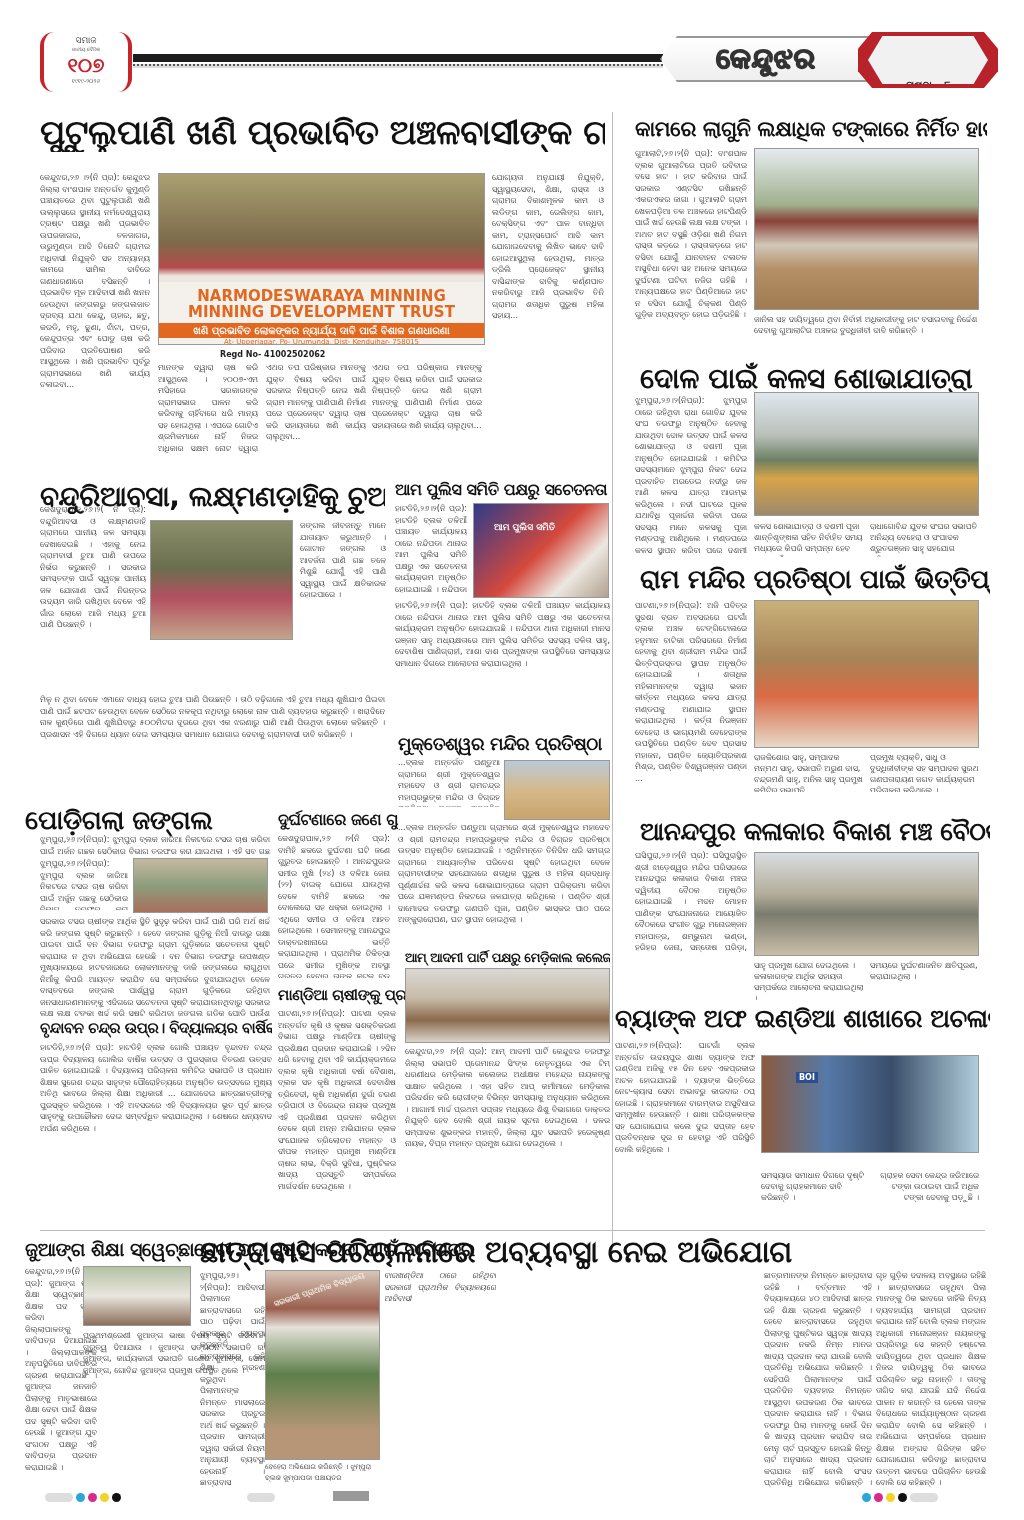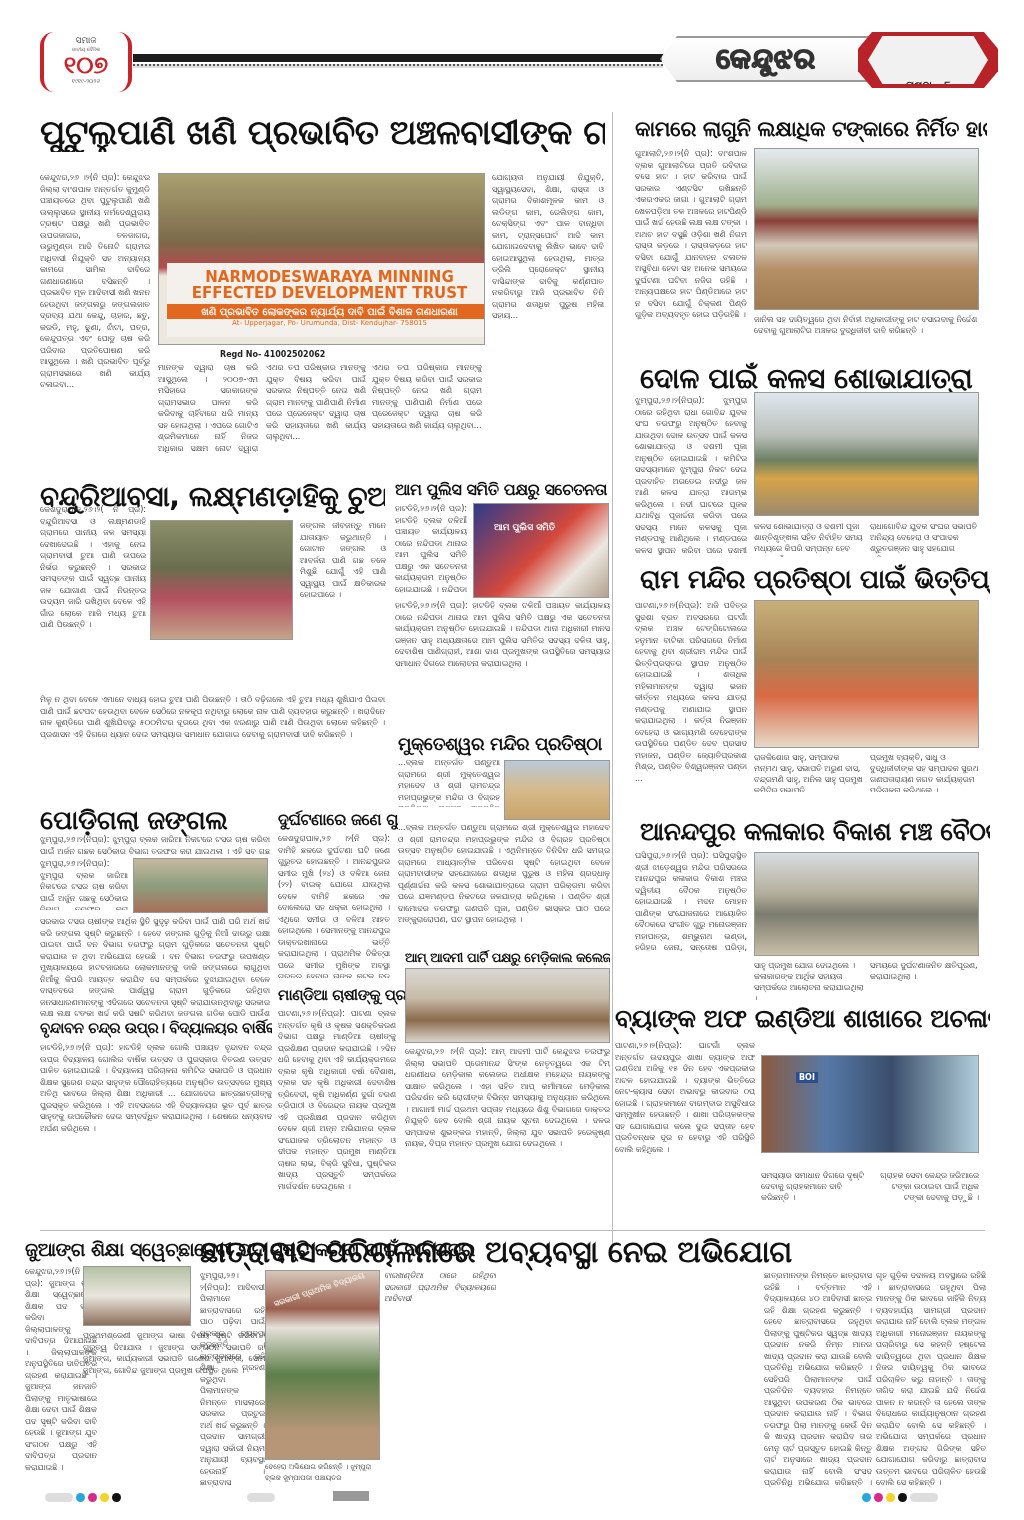--- a/index.html
+++ b/index.html
@@ -2,21 +2,21 @@
 <html><head>
 <meta charset="utf-8">
 <style>
   * { box-sizing: border-box; margin: 0; padding: 0; }
   body { width: 1024px; height: 1520px; background: #fff; font-family: "DejaVu Sans", sans-serif; color: #222; position: relative; overflow: hidden; }
   .abs { position: absolute; }
   
   .logo { left: 40px; top: 32px; width: 92px; height: 60px; border-left: 4px solid #c8242b; border-right: 4px solid #c8242b; border-radius: 14px; text-align: center; }
   .logo .t1 { font-size: 9px; color: #333; margin-top: 3px; }
   .logo .t2 { font-size: 5px; color: #444; }
-  .logo .num { font-size: 24px; font-weight: bold; color: #c8242b; line-height: 24px; }
+  .logo .num { font-size: 20px; font-weight: bold; color: #c8242b; line-height: 24px; }
   .logo .yrs { font-size: 6px; color: #444; }
   .rule-black { left: 133px; top: 54px; width: 530px; height: 8px; background: #1d1d1d; }
   .rule-dots { left: 133px; top: 64px; width: 530px; height: 4px; border-top: 2px dotted #555; background: #ddd; }
   .banner { left: 660px; top: 36px; width: 212px; height: 46px; border: 2px solid #999; border-radius: 8px 0 0 8px; background: linear-gradient(#fff,#eee); display:flex; align-items:center; justify-content:center; clip-path: polygon(8% 0,100% 0,100% 100%,8% 100%,0 50%); }
   .banner span { font-size: 28px; font-weight: bold; color: #fff; -webkit-text-stroke: 1.5px #333; letter-spacing: 1px; }
   .pagebox { left: 858px; top: 32px; width: 140px; height: 56px; background: #b8232a; clip-path: polygon(10% 0,90% 0,100% 30%,100% 70%,90% 100%,10% 100%,0 70%,0 30%); }
   .pagebox-inner { left: 868px; top: 36px; width: 120px; height: 48px; background: #f1f1f1; clip-path: polygon(12% 0,88% 0,100% 50%,88% 100%,12% 100%,0 50%); text-align: center; font-size: 11px; line-height: 14px; padding-top: 3px; }
   
   .hl { font-weight: bold; color: #111; white-space: nowrap; overflow: hidden; letter-spacing: -0.5px; }
   .hl-xl { font-size: 34px; line-height: 40px; }
@@ -50,23 +50,23 @@
 <div class="abs pagebox"></div>
 <div class="abs pagebox-inner">
   <div style="font-weight:bold;margin-top:40px;">ପୃଷ୍ଠା - ୮</div>
   <div>୨୭ ଫେବୃଆରୀ</div>
   <div>୨୦୨୬</div>
 </div>
 
 <div class="abs hl hl-xl" style="left:40px;top:112px;width:565px;">ପୁଟୁଲୁପାଣି ଖଣି ପ୍ରଭାବିତ ଅଞ୍ଚଳବାସୀଙ୍କ ଗଣଧାରଣା</div>
 <div class="abs txt" style="left:40px;top:172px;width:110px;height:282px;">କେନ୍ଦୁଝର,୨୬ ।୨(ନି ପ୍ର): କେନ୍ଦୁଝର ଜିଲ୍ଲା ବାଂଶପାଳ ଅନ୍ତର୍ଗତ କୁମୁଣ୍ଡି ପଞ୍ଚାୟତରେ ଥିବା ପୁଟୁଲୁପାଣି ଖଣି ଉଲ୍ଲୁସରେ ସ୍ଥାନୀୟ ନର୍ମଦେଶ୍ୱରାୟ ଟ୍ରଷ୍ଟ ପକ୍ଷରୁ ଖଣି ପ୍ରଭାବିତ ଉପରଜାଗର, ତଳଜାଗର, ଉରୁମୁଣ୍ଡା ଆଦି ତିନୋଟି ଗ୍ରାମର ଅଧିବାସୀ ନିଯୁକ୍ତି ସହ ଅନ୍ୟାନ୍ୟ କାମରେ ସାମିଲ ଦାବିରେ ଗଣଧାରଣାରେ ବସିଛନ୍ତି । ପ୍ରଭାବିତ ମୂଳ ଆଦିବାସୀ ଖଣି ଖନନ ହେଉଥିବା ଜଙ୍ଗଲରୁ ଜଙ୍ଗଲଜାତ ଦ୍ରବ୍ୟ ଯଥା କେନ୍ଦୁ, ଚାହାର, ଛତୁ, କରଡି, ମହୁ, ଢୁଣା, ଝାଁଟା, ପତ୍ର, କେନ୍ଦୁପତ୍ର ଏବଂ ପୋଡୁ ଚାଷ କରି ପରିବାର ପ୍ରତିପୋଷଣ କରି ଆସୁଥିଲେ । ଖଣି ପ୍ରଭାବିତ ପୂର୍ବରୁ ଗ୍ରାମସଭାରେ ଖଣି କାର୍ଯ୍ୟ ଚଳାଇବା...</div>
 <div class="abs photo" style="left:158px;top:173px;width:327px;height:172px;background:linear-gradient(#a9a070 0%,#7c6a4a 40%,#b54b4b 55%,#ece8e0 60%);">
-  <div style="position:absolute;left:0;top:89px;width:100%;height:74px;background:#f4f1ec;text-align:center;padding-top:6px;margin-left:8px;">
+  <div style="position:absolute;left:0;top:108px;width:100%;height:74px;background:#f4f1ec;text-align:center;padding-top:6px;">
     <div style="color:#e2671f;font-weight:bold;font-size:15px;line-height:16px;">NARMODESWARAYA MINNING</div>
-    <div style="color:#e2671f;font-weight:bold;font-size:15px;line-height:16px;">EFFECTED DEVELOPMENT TRUST</div>
+    <div style="color:#e2671f;font-weight:bold;font-size:15px;line-height:16px;">MINNING DEVELOPMENT TRUST</div>
     <div style="background:#e2671f;color:#fff;font-size:10px;font-weight:bold;margin-top:3px;line-height:15px;">ଖଣି ପ୍ରଭାବିତ ଲୋକଙ୍କର ନ୍ୟାର୍ଯ୍ୟ ଦାବି ପାଇଁ ବିଶାଳ ଗଣଧାରଣା</div>
     <div style="color:#e2671f;font-size:7px;">At- Upperjagar, Po- Urumunda, Dist- Kendujhar- 758015</div>
   </div>
 </div>
 <div class="abs" style="left:220px;top:350px;font-size:8px;font-weight:bold;">Regd No- 41002502062</div>
 <div class="abs txt" style="left:158px;top:362px;width:100px;height:92px;">ମାନଙ୍କ ଦ୍ୱାରା ଚାଷ କରି ଆସୁଥିଲେ । ୨୦୦୭-ଏମ ମସିହାରେ ସରକାରଙ୍କ ଗ୍ରାମସଭାର ପାଳନ କରି କରିବାକୁ ଚାହିଁବାରେ ଧରି ମାନ୍ୟ ସହ ହୋଇଥିଲା । ଏପରେ ଗୋଟିଏ ଶ୍ରମିକମାନେ ନାହିଁ ନିଜର ଅଧିକାର ସକ୍ଷମ ନୋଟ ଦ୍ୱାରା ଶ୍ରମ ଚାଲିଛି...</div>
 <div class="abs txt" style="left:266px;top:362px;width:100px;height:92px;">ଏଥର ତପ ପରିଷ୍କାର ମାନଙ୍କୁ ଯୁକ୍ତ ବିଷୟ କରିବା ପାଇଁ ସରକାର ନିଷ୍ପତ୍ତି ନେଇ ଖଣି ଗ୍ରାମ ମାନଙ୍କୁ ପାଣିପାଣି ନିର୍ମାଣ ପରେ ପ୍ରେଜେକ୍ଟ ଦ୍ୱାରା ଚାଷ କରି ସହାୟତାରେ ଖଣି କାର୍ଯ୍ୟ ଚାଲୁଥିବା...</div>
 <div class="abs txt" style="left:372px;top:362px;width:110px;height:92px;">ଏଥର ତପ ପରିଷ୍କାର ମାନଙ୍କୁ ଯୁକ୍ତ ବିଷୟ କରିବା ପାଇଁ ସରକାର ନିଷ୍ପତ୍ତି ନେଇ ଖଣି ଗ୍ରାମ ମାନଙ୍କୁ ପାଣିପାଣି ନିର୍ମାଣ ପରେ ପ୍ରେଜେକ୍ଟ ଦ୍ୱାରା ଚାଷ କରି ସହାୟତାରେ ଖଣି କାର୍ଯ୍ୟ ଚାଲୁଥିବା...</div>
 <div class="abs txt" style="left:492px;top:172px;width:112px;height:282px;">ଯୋଗ୍ୟତା ଅନୁଯାୟୀ ନିଯୁକ୍ତି, ସ୍ୱାସ୍ଥ୍ୟସେବା, ଶିକ୍ଷା, ରାସ୍ତା ଓ ଗ୍ରାମର ବିକାଶମୂଳକ କାମ ଓ ଲଡିଙ୍ଗ କାମ, ରେଲିଙ୍ଗ କାମ, ଚେକ୍ସିଙ୍ଗ ଏବଂ ପାଳ ବାନ୍ଧିବା କାମ, ଟ୍ରାନ୍ସପୋର୍ଟ ଆଦି କାମ ଯୋଗାଇଦେବାକୁ ଲିଖିତ ଭାବେ ଦାବି ହୋଇଆସୁଥିଲା ହେଉଥିଲା, ମାତ୍ର ଡ୍ରିଲି ପ୍ରୋଜେକ୍ଟ ସ୍ଥାନୀୟ ବାସିନ୍ଦାଙ୍କ ଦାବିକୁ କର୍ଣ୍ଣପାତ ନକରିବାରୁ ଆଜି ପ୍ରଭାବିତ ତିନି ଗ୍ରାମର ଶତାଧିକ ପୁରୁଷ ମହିଳା ସହାୟ...</div>
 
@@ -106,21 +106,21 @@
 <div class="abs txt" style="left:398px;top:757px;width:102px;height:50px;">...ବ୍ଲକ ଅନ୍ତର୍ଗତ ପଣ୍ଡୁଆ ଗ୍ରାମରେ ଶ୍ରୀ ମୁକ୍ତେଶ୍ୱର ମହାଦେବ ଓ ଶ୍ରୀ ରାମଚନ୍ଦ୍ର ମହାପ୍ରଭୁଙ୍କ ମନ୍ଦିର ଓ ବିଗ୍ରହ ପ୍ରତିଷ୍ଠା ଉତ୍ସବ ଅନୁଷ୍ଠିତ ହୋଇଯାଇଛି । ଏଥିନିମନ୍ତେ ତିନିଦିନ ଧରି ସମଗ୍ର ଗ୍ରାମରେ ଆଧ୍ୟାତ୍ମିକ ପରିବେଶ ସୃଷ୍ଟି ହୋଇଥିବା ବେଳେ ଗ୍ରାମବାସୀଙ୍କ ସହଯୋଗରେ ଶତାଧିକ ପୁରୁଷ ଓ ମହିଳା ଶ୍ରଦ୍ଧାଳୁ ପୂର୍ଣ୍ଣାର୍ଚ୍ଚନା କରି କଳସ ଶୋଭାଯାତ୍ରାରେ ଗ୍ରାମ ପରିକ୍ରମା କରିବା ପରେ ଯଜ୍ଞମଣ୍ଡପ ନିକଟରେ ଜଳଯାତ୍ରା କରିଥିଲେ । ପଣ୍ଡିତ ଶ୍ରୀ ଦାମୋଦର ତରଫରୁ ଗଣପତି ପୂଜା, ପଣ୍ଡିତ ଭାସ୍କର ପାଠ ପରେ ଅଙ୍କୁରାରୋପଣ, ଘଟ ସ୍ଥାପନ ହୋଇଥିଲା ।</div>
 <div class="abs photo" style="left:504px;top:760px;width:106px;height:60px;background:linear-gradient(#b9cad8 0%,#d6b98a 50%,#c9a46c 100%);"></div>
 <div class="abs txt" style="left:398px;top:822px;width:212px;height:125px;">...ବ୍ଲକ ଅନ୍ତର୍ଗତ ପଣ୍ଡୁଆ ଗ୍ରାମରେ ଶ୍ରୀ ମୁକ୍ତେଶ୍ୱର ମହାଦେବ ଓ ଶ୍ରୀ ରାମଚନ୍ଦ୍ର ମହାପ୍ରଭୁଙ୍କ ମନ୍ଦିର ଓ ବିଗ୍ରହ ପ୍ରତିଷ୍ଠା ଉତ୍ସବ ଅନୁଷ୍ଠିତ ହୋଇଯାଇଛି । ଏଥିନିମନ୍ତେ ତିନିଦିନ ଧରି ସମଗ୍ର ଗ୍ରାମରେ ଆଧ୍ୟାତ୍ମିକ ପରିବେଶ ସୃଷ୍ଟି ହୋଇଥିବା ବେଳେ ଗ୍ରାମବାସୀଙ୍କ ସହଯୋଗରେ ଶତାଧିକ ପୁରୁଷ ଓ ମହିଳା ଶ୍ରଦ୍ଧାଳୁ ପୂର୍ଣ୍ଣାର୍ଚ୍ଚନା କରି କଳସ ଶୋଭାଯାତ୍ରାରେ ଗ୍ରାମ ପରିକ୍ରମା କରିବା ପରେ ଯଜ୍ଞମଣ୍ଡପ ନିକଟରେ ଜଳଯାତ୍ରା କରିଥିଲେ । ପଣ୍ଡିତ ଶ୍ରୀ ଦାମୋଦର ତରଫରୁ ଗଣପତି ପୂଜା, ପଣ୍ଡିତ ଭାସ୍କର ପାଠ ପରେ ଅଙ୍କୁରାରୋପଣ, ଘଟ ସ୍ଥାପନ ହୋଇଥିଲା ।</div>
 
 <div class="abs hl hl-l" style="left:640px;top:815px;width:350px;font-size:25px;">ଆନନ୍ଦପୁର କଳାକାର ବିକାଶ ମଞ୍ଚ ବୈଠକ</div>
 <div class="abs txt" style="left:635px;top:850px;width:112px;height:105px;">ଘସିପୁରା,୨୬।୨(ନି ପ୍ର): ଘସିପୁରାସ୍ଥିତ ଶ୍ରୀ ଝାଡ଼େଶ୍ୱର ମନ୍ଦିର ପରିସରରେ ଆନନ୍ଦପୁର କଳାକାର ବିକାଶ ମଞ୍ଚର ଦ୍ୱିତୀୟ ବୈଠକ ଅନୁଷ୍ଠିତ ହୋଇଯାଇଛି । ମଦନ ମୋହନ ପାଣିଙ୍କ ସଂଯୋଜନାରେ ଆୟୋଜିତ ବୈଠକରେ ସଂଗୀତ ଗୁରୁ ମନୋରଞ୍ଜନ ମହାପାତ୍ର, ଶମ୍ଭୁନାଥ ଭଣ୍ଡା, ହରିହର ଜେନା, ସନ୍ତୋଷ ପରିଡ଼ା, ମଦନ କୁଣ୍ଡ, ଶୁଭାଶିଷ ଶତପଥୀ, ଗାୟତ୍ରୀ...</div>
 <div class="abs photo" style="left:754px;top:852px;width:225px;height:104px;background:linear-gradient(#d9dde0 0%,#b3ae9b 40%,#7b7b6e 60%,#c9bfa8 100%);"></div>
 <div class="abs caption" style="left:754px;top:960px;width:110px;height:40px;overflow:hidden;">ସାହୁ ପ୍ରମୁଖ ଯୋଗ ଦେଇଥିଲେ । କଳାକାରଙ୍କ ଆର୍ଥିକ ସହାୟତା ସମ୍ପର୍କରେ ଆଲୋଚନା କରାଯାଇଥିଲା ।</div>
 <div class="abs caption" style="left:870px;top:960px;width:110px;height:40px;overflow:hidden;">ସମୟରେ ଦୁର୍ଘଟଣାଜନିତ କ୍ଷତିପୂରଣ, କରାଯାଇଥିଲା ।</div>
 
-<div class="abs hl hl-l" style="left:40px;top:803px;width:240px;font-size:26px;">ପୋଡ଼ିଗଲା ଜଙ୍ଗଲ</div>
+<div class="abs hl hl-l" style="left:25px;top:803px;width:240px;font-size:26px;">ପୋଡ଼ିଗଲା ଜଙ୍ଗଲ</div>
 <div class="abs txt" style="left:40px;top:834px;width:230px;height:20px;">ଝୁମ୍ପୁରା,୨୬।୨(ନିପ୍ର): ଝୁମ୍ପୁରା ବ୍ଲକ ଜାରିଆ ନିକଟରେ ଟସର ଚାଷ କରିବା ପାଇଁ ଅର୍ଜୁନ ଗଛକୁ ସେଠିକାର ବିଭାଗ ତରଫରୁ କରା ଯାଇଥିଲା । ଏହି ସବୁ ଗଛ ଗୁଡ଼ିକ ଟସର ଚାଷ କରିବା ପାଇଁ ଉପଯୁକ୍ତ । ହେବେ ଏହି ଜଙ୍ଗଲରେ ନିଆଁ ଲାଗି ଯିବାରୁ ଜଙ୍ଗଲରେ ଥିବା ଅର୍ଜୁନ ଗଛ ଗୁଡ଼ିକ ପୋଡ଼ି ଯାଇଥିବା ଦେଖିବାକୁ ମିଳିଛି ।</div>
 <div class="abs txt" style="left:40px;top:858px;width:88px;height:52px;">ଝୁମ୍ପୁରା,୨୬।୨(ନିପ୍ର): ଝୁମ୍ପୁରା ବ୍ଲକ ଜାରିଆ ନିକଟରେ ଟସର ଚାଷ କରିବା ପାଇଁ ଅର୍ଜୁନ ଗଛକୁ ସେଠିକାର ବିଭାଗ ତରଫରୁ କରା ଯାଇଥିଲା । ଏହି ସବୁ ଗଛ ଗୁଡ଼ିକ ଟସର ଚାଷ କରିବା ପାଇଁ ଉପଯୁକ୍ତ । ହେବେ ଏହି ଜଙ୍ଗଲରେ ନିଆଁ ଲାଗି ଯିବାରୁ ଜଙ୍ଗଲରେ ଥିବା ଅର୍ଜୁନ ଗଛ ଗୁଡ଼ିକ ପୋଡ଼ି ଯାଇଥିବା ଦେଖିବାକୁ ମିଳିଛି ।</div>
 <div class="abs photo" style="left:133px;top:858px;width:135px;height:55px;background:linear-gradient(#c6b9a1 0%,#8d9e7d 50%,#a86f5a 100%);"></div>
 <div class="abs txt" style="left:40px;top:916px;width:230px;height:100px;">ସରକାର ଟସର ଚାଷୀଙ୍କ ଆର୍ଥିକ ସ୍ଥିତି ସୁଦୃଢ଼ କରିବା ପାଇଁ ପାଣି ପରି ଅର୍ଥ ଖର୍ଚ୍ଚ କରି ଜଙ୍ଗଲ ସୃଷ୍ଟି କରୁଛନ୍ତି । ହେବେ ଜଙ୍ଗଲ ଗୁଡ଼ିକୁ ନିଆଁ ଦାଉରୁ ରକ୍ଷା ପାଇବା ପାଇଁ ବନ ବିଭାଗ ତରଫରୁ ଗ୍ରାମ ଗୁଡ଼ିକରେ ସଚେତନତା ସୃଷ୍ଟି କରାଯାଉ ନ ଥିବା ଅଭିଯୋଗ ହେଉଛି । ବନ ବିଭାଗ ତରଫରୁ ଉପଖଣ୍ଡ ମୁଖ୍ୟାଳୟରେ ହାଟବଜାରରେ ଲୋକମାନଙ୍କୁ ଡାକି ଜଙ୍ଗଲରେ ଲାଗୁଥିବା ନିଆଁକୁ କିପରି ଆୟତ୍ତ କରାଯିବ ସେ ସମ୍ପର୍କରେ ବୁଝାଯାଇଥିବା ବେଳେ ବାସ୍ତବରେ ଜଙ୍ଗଲ ପାର୍ଶ୍ୱସ୍ଥ ଗ୍ରାମ ଗୁଡ଼ିକରେ ରହିଥିବା ଜନସାଧାରଣମାନଙ୍କୁ ଏଦିଗରେ ସଚେତନତା ସୃଷ୍ଟି କରାଯାଉନଥିବାରୁ ସରକାର ଲକ୍ଷ ଲକ୍ଷ ଟଙ୍କା ଖର୍ଚ୍ଚ କରି ସୃଷ୍ଟି କରିଥିବା ଜଙ୍ଗଲ ଗୁଡ଼ିକ ପୋଡ଼ି ପାଉଁଶ ହୋଇ ଯାଉଛି । ବନ ବିଭାଗ ତରଫରୁ ଜଙ୍ଗଲ ପାର୍ଶ୍ୱରେ ରହିଥିବା ଜନସାଧାରଣମାନଙ୍କୁ ଜଙ୍ଗଲରେ ଲାଗୁଥିବା ନିଆଁକୁ ଆୟତ୍ତ କରିବା ସମ୍ପର୍କରେ ସଚେତନତା ବାର୍ତ୍ତା ପ୍ରଦାନ କରିବା ଦିଗରେ ଦୃଷ୍ଟି ଦେବାକୁ ଦାବି ହେଉଛି ।</div>
 
 <div class="abs hl hl-s" style="left:278px;top:810px;width:120px;">ଦୁର୍ଘଟଣାରେ ଜଣେ ଗୁରୁତର</div>
 <div class="abs txt" style="left:278px;top:833px;width:112px;height:145px;">କେଶଦୁରାପାଳ,୨୬ ।୨(ନି ପ୍ର): ବାମିହି ଛକରେ ଦୁର୍ଘଟଣା ଘଟି ଜଣେ ଗୁରୁତର ହୋଇଛନ୍ତି । ଆନନ୍ଦପୁରର ସମୀର ମୁଖି (୨୪) ଓ ବଳିଆ ଜେନା (୨୨) ବାଇକ୍ ଯୋଗେ ଯାଉଥିଲା ବେଳେ ବାମିହି ଛକରେ ଏକ ବୋଲେରୋ ସହ ଧକ୍କା ହୋଇଥିଲା । ଏଥିରେ ସମୀର ଓ ବଳିଆ ଆହତ ହୋଇଥିଲେ । ସେମାନଙ୍କୁ ଆନନ୍ଦପୁର ଡାକ୍ତରଖାନାରେ ଭର୍ତ୍ତି କରାଯାଇଥିଲା । ପ୍ରାଥମିକ ଚିକିତ୍ସା ପରେ ସମୀର ମୁଖିଙ୍କ ଅବସ୍ଥା ଗୁରୁତର ହେବାରୁ ତାଙ୍କୁ କଟକ ବଡ଼ ଡାକ୍ତରଖାନାକୁ ସ୍ଥାନାନ୍ତର କରାଯାଇଛି ।</div>
 
 <div class="abs hl hl-s" style="left:278px;top:985px;width:130px;font-size:15px;">ମାଣ୍ଡିଆ ଚାଷୀଙ୍କୁ ପ୍ରଶିକ୍ଷଣ</div>
 <div class="abs txt" style="left:278px;top:1008px;width:118px;height:215px;">ପାଟଣା,୨୬।୨(ନିପ୍ର): ପାଟଣା ବ୍ଲକ ଅନ୍ତର୍ଗତ କୃଷି ଓ କୃଷକ ସଶକ୍ତିକରଣ ବିଭାଗ ପକ୍ଷରୁ ମାଣ୍ଡିଆ ଚାଷୀଙ୍କୁ ପ୍ରଶିକ୍ଷଣ ପ୍ରଦାନ କରାଯାଇଛି । ୨ଦିନ ଧରି ହେବାକୁ ଥିବା ଏହି କାର୍ଯ୍ୟକ୍ରମରେ ବ୍ଲକ କୃଷି ଅଧିକାରୀ ବର୍ଷା ବୈଶାଖ, ବ୍ଲକ ସହ କୃଷି ଅଧିକାରୀ ଦେବାଶିଷ ତ୍ରିବେଦୀ, କୃଷି ଅଧିକର୍ଣ୍ଣ ଦୁର୍ଗା ଚରଣ ତ୍ରିପାଠୀ ଓ ବିରେନ୍ଦ୍ର ନାୟକ ପ୍ରମୁଖ ଏହି ପ୍ରଶିକ୍ଷଣ ପ୍ରଦାନ କରିଥିବା ବେଳେ ଶ୍ରୀ ଅନ୍ନ ଅଭିଯାନର ବ୍ଲକ ସଂଯୋଜକ ତ୍ରିଲୋଚନ ମହାନ୍ତ ଓ ଦୀପକ ମହାନ୍ତ ପ୍ରମୁଖ ମାଣ୍ଡିଆ ଚାଷର ଲାଭ, ବିକ୍ରି ସୁବିଧା, ପୁଷ୍ଟିକର ଖାଦ୍ୟ ପ୍ରସ୍ତୁତି ସମ୍ପର୍କରେ ମାର୍ଗଦର୍ଶନ ଦେଇଥିଲେ ।</div>

